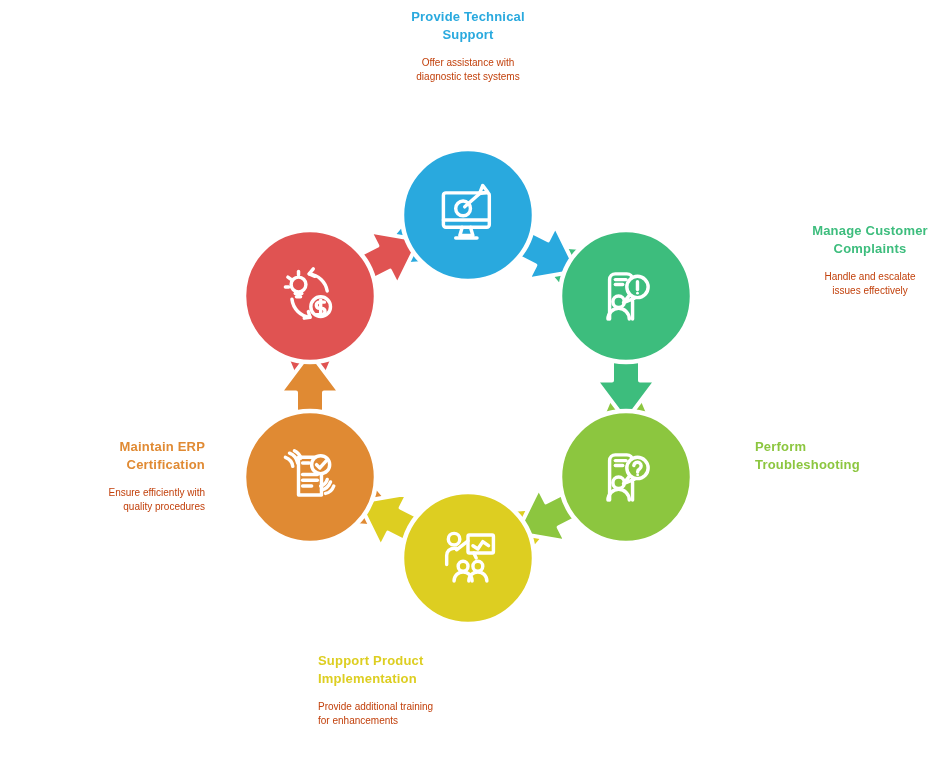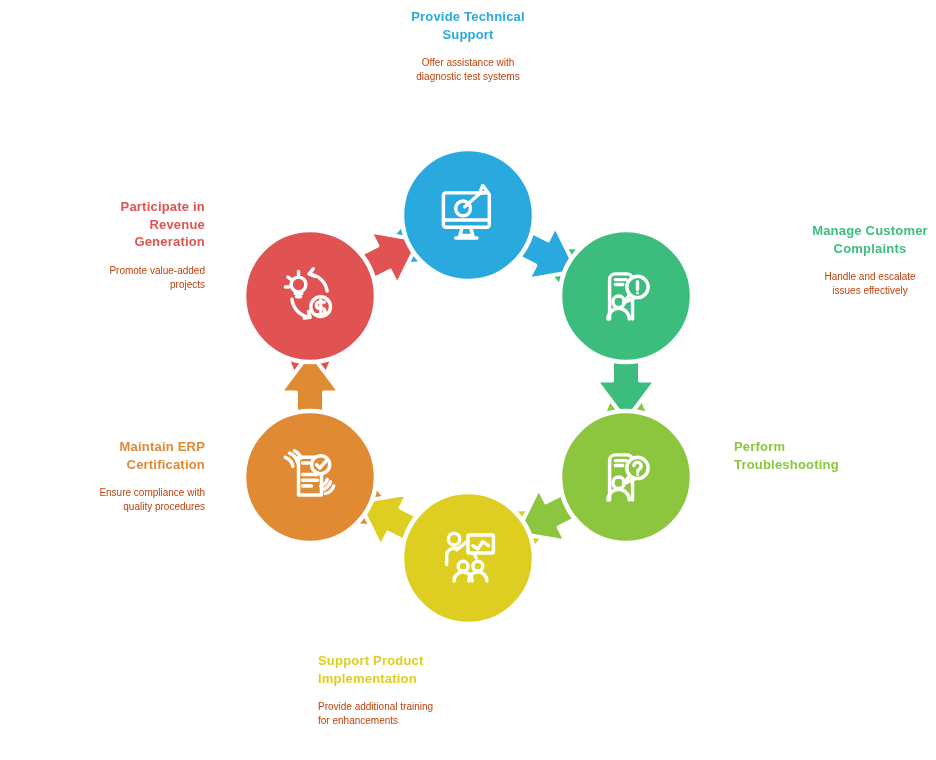--- a/index.html
+++ b/index.html
@@ -172,39 +172,32 @@
   </div>
 
   <div class="node-text pos-top-right">
     <h3 class="node-title" style="color: rgb(61, 189, 125);">Manage Customer
 Complaints</h3>
     <p class="node-desc">Handle and escalate
 issues effectively</p>
   </div>
 
   <div class="node-text pos-bottom-right">
-    <h3 class="node-title" style="color: rgb(140, 198, 63);">Perform
+    <h3 class="node-title" style="color: rgb(140, 198, 63); margin-left: 21px;">Perform
 Troubleshooting</h3>
   </div>
 
   <div class="node-text pos-bottom">
     <h3 class="node-title" style="color: rgb(221, 206, 33);">Support Product
 Implementation</h3>
     <p class="node-desc">Provide additional training
 for enhancements</p>
   </div>
 
   <div class="node-text pos-bottom-left">
     <h3 class="node-title" style="color: rgb(224, 138, 51);">Maintain ERP
 Certification</h3>
-    <p class="node-desc">Ensure compliance with
+    <p class="node-desc">Ensure efficiently with
 quality procedures</p>
   </div>
 
-  <div class="node-text pos-top-left">
-    <h3 class="node-title" style="color: rgb(224, 83, 82);">Participate in
-Revenue
-Generation</h3>
-    <p class="node-desc">Promote value-added
-projects</p>
-  </div>
 
 </div>
 
 </body></html>

